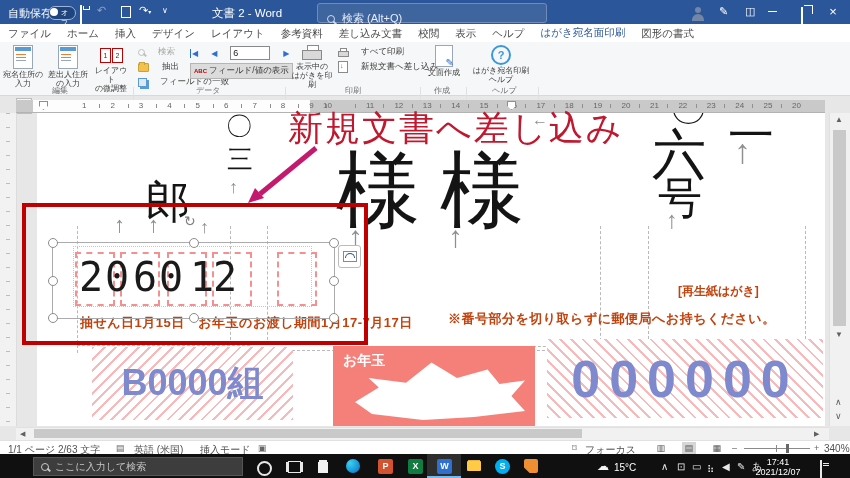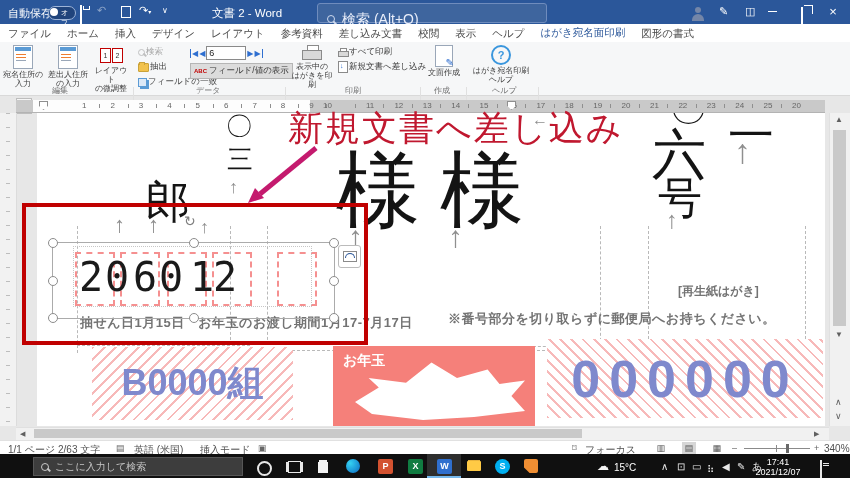--- a/index.html
+++ b/index.html
@@ -32,21 +32,21 @@
   .sharebtn{border:1px solid #c8c8c8;background:#fff;font-size:10px;color:#333;padding:1px 6px;}
   .commentbtn{border:1px solid #dcdcdc;background:#fff;font-size:10px;color:#a5a5a5;padding:1px 6px;}
   .bubble{display:inline-block;width:8px;height:6px;border:1px solid #b5b5b5;border-radius:2px;position:relative;vertical-align:middle;margin-right:2px;}
   .bubble::after{content:"";position:absolute;left:1px;bottom:-3px;border:2px solid transparent;border-top-color:#b5b5b5;}
   
   .ribbon{left:0;top:42px;width:850px;height:53px;background:#f6f7f8;border-bottom:1px solid #d9d9d9;}
   .bigbtn{display:flex;flex-direction:column;align-items:center;justify-content:flex-start;gap:1px;}
   .blab{font-size:8px;line-height:9px;color:#3b3b3b;text-align:center;white-space:pre-line;}
   .glab{font-size:8px;color:#6f6f6f;}
   .divider{width:1px;background:#e0e0e0;top:45px;height:44px;}
-  .rrow{display:flex;align-items:center;gap:1px;font-size:8.5px;color:#3b3b3b;}
+  .rrow{display:flex;align-items:center;gap:13px;font-size:8.5px;color:#3b3b3b;}
   .formic{width:18px;height:22px;background:#fff;border:1px solid #9aa7b8;position:relative;}
   .formic::before{content:"";position:absolute;left:1px;top:1px;right:1px;height:4px;background:#5b9bd5;}
   .formic::after{content:"";position:absolute;left:2px;top:8px;width:10px;height:1px;background:#ed7d31;box-shadow:0 3px 0 #ed7d31,0 6px 0 #9aa7b8;}
   .layic{position:relative;width:24px;height:20px;}
   .laybox{position:absolute;width:9px;height:13px;border:1.5px solid #c00000;font-size:7px;color:#333;text-align:center;line-height:13px;background:#fff;}
   .magg{display:inline-block;width:5px;height:5px;border:1.5px solid #8a8a8a;border-radius:50%;position:relative;}
   .magg::after{content:"";position:absolute;width:4px;height:1.5px;background:#8a8a8a;transform:rotate(45deg);right:-3px;bottom:-1px;}
   .folder{display:inline-block;width:9px;height:7px;background:#f2c24c;border:1px solid #caa23a;border-radius:1px;position:relative;}
   .folder::before{content:"";position:absolute;left:0;top:-2px;width:4px;height:2px;background:#f2c24c;border:1px solid #caa23a;border-bottom:none;}
   .match{display:inline-block;width:7px;height:7px;border:1px solid #5b9bd5;background:#dce9f7;box-shadow:2px 2px 0 #5b9bd5;}
@@ -82,21 +82,21 @@
   .pbox{position:absolute;width:36px;height:50px;border:2px dashed #f59090;}
   .pdigit{position:absolute;top:257px;font-size:40px;color:#1a1a1a;font-family:"DejaVu Sans Mono",monospace;line-height:1;}
   .handle{position:absolute;width:8px;height:8px;border-radius:50%;background:#fff;border:1px solid #8c8c8c;}
   .selrect{left:52px;top:242px;width:281px;height:75px;border:1px solid #ababab;}
   .fielddot{left:73px;top:246px;width:237px;height:59px;border:1px dotted #c6c6c6;}
   .layoutbtn{left:338px;top:245px;width:21px;height:21px;background:#fff;border:1px solid #bbb;border-radius:3px;}
   .layoutbtn .pic{position:absolute;left:4px;top:5px;width:12px;height:9px;border:1px solid #8a8a8a;}
   .layoutbtn .arc{position:absolute;left:6px;top:7px;width:8px;height:4px;border:1px solid #2b579a;border-bottom:none;border-radius:8px 8px 0 0;}
   .annrect{left:22px;top:203px;width:346px;height:142px;border:4px solid var(--annred,#c00000);box-sizing:border-box;}
   .anntext{left:288px;top:110px;font-size:35px;letter-spacing:2px;color:#c0182f;font-weight:500;line-height:1;}
-  .redtxt{color:#737373;font-weight:bold;line-height:1;}
+  .redtxt{color:#c2410c;font-weight:bold;line-height:1;}
   .hatch1{left:92px;top:347px;width:201px;height:73px;background:repeating-linear-gradient(135deg,#f7b9b9 0 2px,#fff 2px 8px);display:flex;align-items:center;justify-content:center;}
   .hatch2{left:547px;top:339px;width:276px;height:79px;background:repeating-linear-gradient(45deg,#f7b9b9 0 2px,#fff 2px 8px);display:flex;align-items:center;justify-content:center;}
   .bluenum{color:var(--lotblue,#7f89cd);font-weight:bold;}
   .otobox{left:333px;top:346px;width:202px;height:80px;background:#f5807a;}
   .crane{position:absolute;left:22px;top:14px;width:170px;height:60px;background:#fff;
          clip-path:polygon(0 70%,14% 46%,8% 30%,30% 38%,45% 4%,60% 30%,78% 16%,85% 40%,100% 34%,92% 60%,100% 85%,70% 95%,40% 100%,10% 90%);}
   
   .vscroll{left:829px;top:113px;width:21px;height:313px;background:#f1f1f1;border-left:1px solid #e0e0e0;}
   .hscroll{left:16px;top:427px;width:813px;height:13px;background:#f1f1f1;border-top:1px solid #e0e0e0;}
   .scr{color:#606060;font-size:8px;line-height:1;}
@@ -134,21 +134,21 @@
       <span class="togglelab">オフ</span>
     </span>
     <span class="abs floppy" style="left:80px;top:6px;"></span>
     <span class="abs qat" style="left:97px;top:4px;opacity:.45;">↶</span>
     <span class="abs page-ic" style="left:121px;top:6px;"></span>
     <span class="abs qat" style="left:139px;top:4px;">↷<span style="font-size:6px;">▾</span></span>
     <span class="abs qat" style="left:162px;top:6px;font-size:8px;">∨</span>
     <span class="abs tb-txt" style="left:212px;top:6px;font-size:11.5px;">文書 2 - Word</span>
     <div class="abs tsearch">
       <span class="mag abs" style="left:9px;top:5px;"></span>
-      <span class="abs" style="left:24px;top:7px;font-size:14px;color:#e9eefa;">検索 (Alt+Q)</span>
+      <span class="abs" style="left:24px;top:7px;font-size:11px;color:#e9eefa;">検索 (Alt+Q)</span>
     </div>
     <span class="abs avatar" style="left:688px;top:4px;"></span>
     <span class="abs qat" style="left:719px;top:5px;">✎</span>
     <span class="abs qat" style="left:745px;top:5px;">◫</span>
     <span class="abs" style="left:768px;top:11px;width:9px;height:1px;background:#fff;"></span>
     <span class="abs restore" style="left:799px;top:8px;"></span>
     <span class="abs winbtn" style="left:822px;top:4px;font-size:13px;">×</span>
   </div>
 
   

